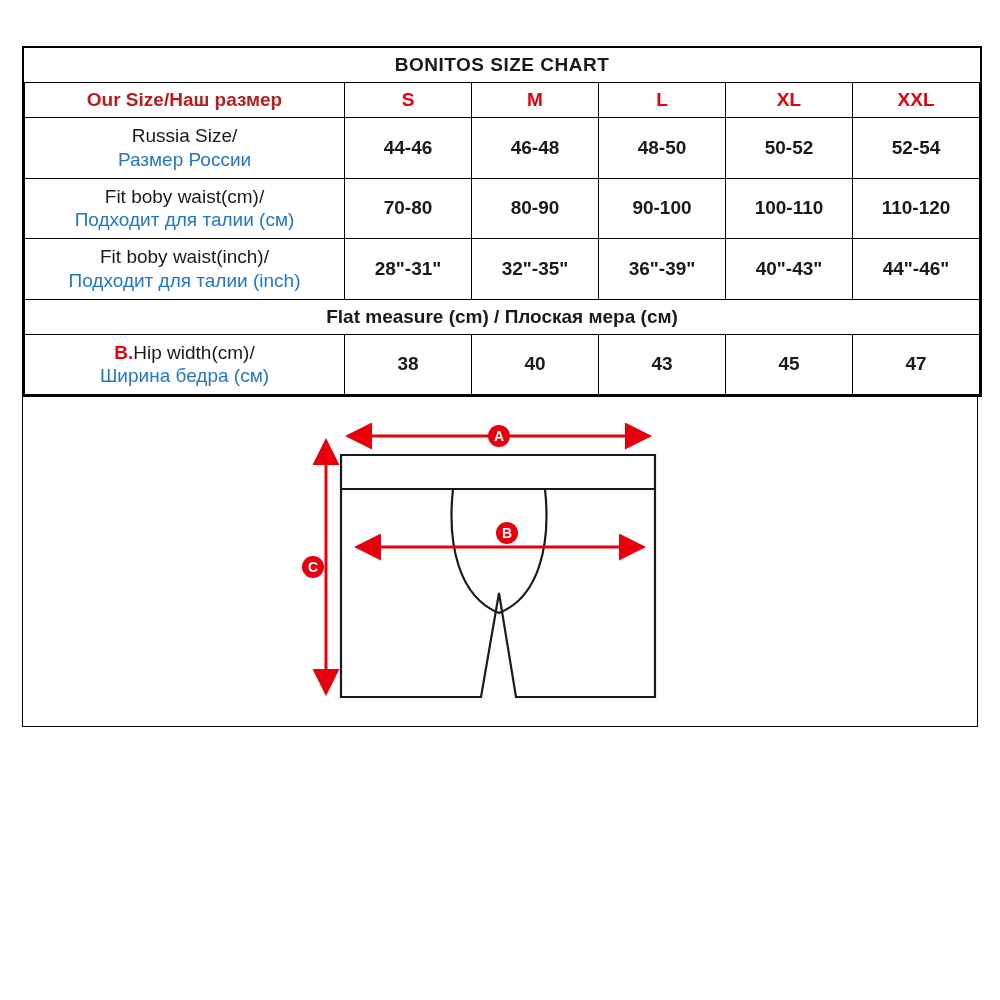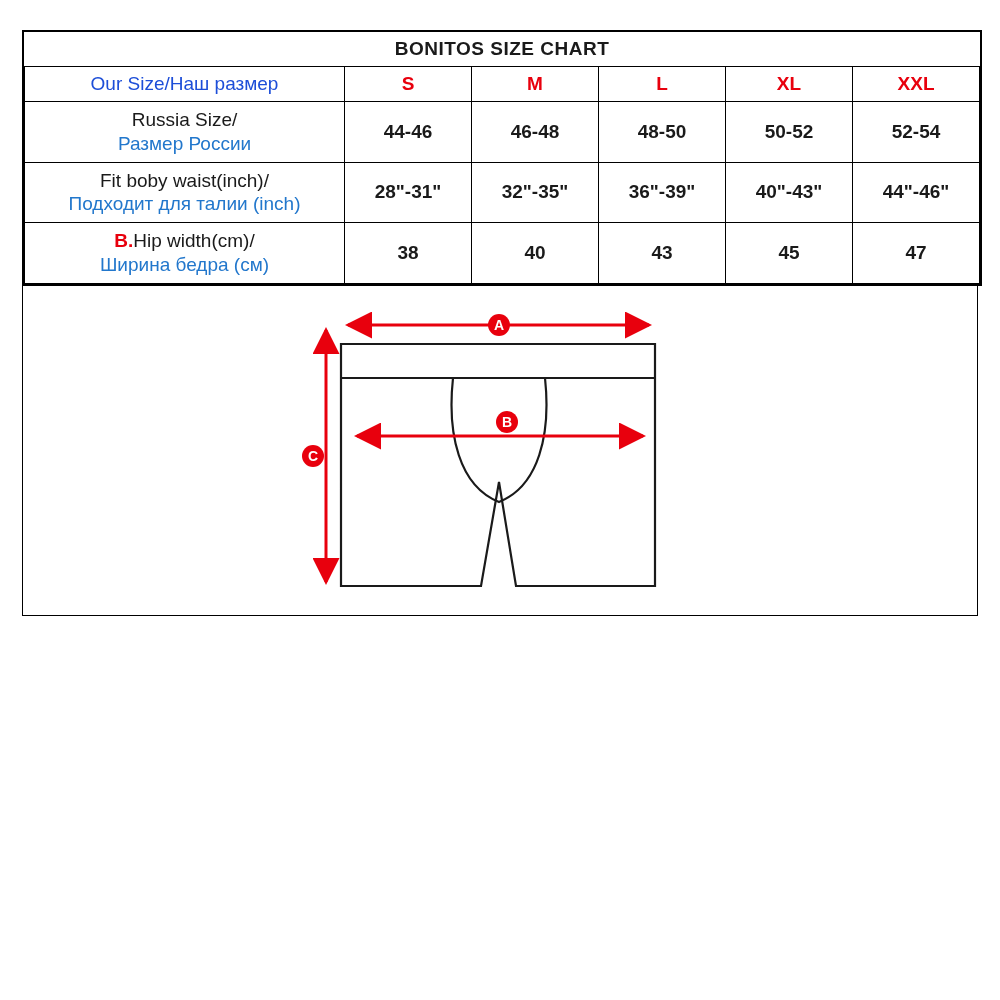--- a/index.html
+++ b/index.html
@@ -11,21 +11,21 @@
     width: 1000px;
     height: 1000px;
     font-family: "Liberation Sans", sans-serif;
     color: #1a1a1a;
   }
   .sheet {
     position: relative;
     width: 1000px;
     height: 1000px;
     box-sizing: border-box;
-    padding: 30px 22px 22px 22px;
+    padding: 46px 22px 22px 22px;
   }
   .chart-frame {
     border: 2px solid #000;
     border-collapse: collapse;
     width: 956px;
     margin: 0 auto;
   }
   table.size-table {
     border-collapse: collapse;
     width: 100%;
@@ -41,22 +41,22 @@
   .title-cell {
     font-size: 23px;
     font-weight: bold;
     letter-spacing: 0.5px;
     padding: 14px 4px 16px 4px;
     border-left: none !important;
     border-right: none !important;
     border-top: none !important;
   }
   .hdr-label {
-    color: #1d4ed8;
-    font-weight: normal;
+    color: #b91c1c;
+    font-weight: bold;
     font-size: 21px;
   }
   .hdr-size {
     color: #e8000d;
     font-weight: bold;
     font-size: 21px;
   }
   .label-cell {
     font-size: 19px;
     line-height: 1.25;
@@ -125,33 +125,47 @@
             <span class="label-ru">Размер России</span>
           </td>
           <td class="val">44-46</td>
           <td class="val">46-48</td>
           <td class="val">48-50</td>
           <td class="val">50-52</td>
           <td class="val">52-54</td>
         </tr>
 
 
+        <tr>
+          <td class="label-cell">
+            <span class="label-en">Fit boby waist(cm)/</span>
+            <span class="label-ru">Подходит для талии (см)</span>
+          </td>
+          <td class="val">70-80</td>
+          <td class="val">80-90</td>
+          <td class="val">90-100</td>
+          <td class="val">100-110</td>
+          <td class="val">110-120</td>
+        </tr>
 
         <tr>
           <td class="label-cell">
             <span class="label-en">Fit boby waist(inch)/</span>
             <span class="label-ru">Подходит для талии (inch)</span>
           </td>
           <td class="val">28"-31"</td>
           <td class="val">32"-35"</td>
           <td class="val">36"-39"</td>
           <td class="val">40"-43"</td>
           <td class="val">44"-46"</td>
         </tr>
 
+        <tr>
+          <td class="section-cell" colspan="6">Flat measure (cm) / Плоская мера (см)</td>
+        </tr>
 
 
         <tr>
           <td class="label-cell">
             <span class="label-en"><span class="mark">B.</span><span>Hip width(cm)/</span></span>
             <span class="label-ru">Ширина бедра (см)</span>
           </td>
           <td class="val">38</td>
           <td class="val">40</td>
           <td class="val">43</td>

